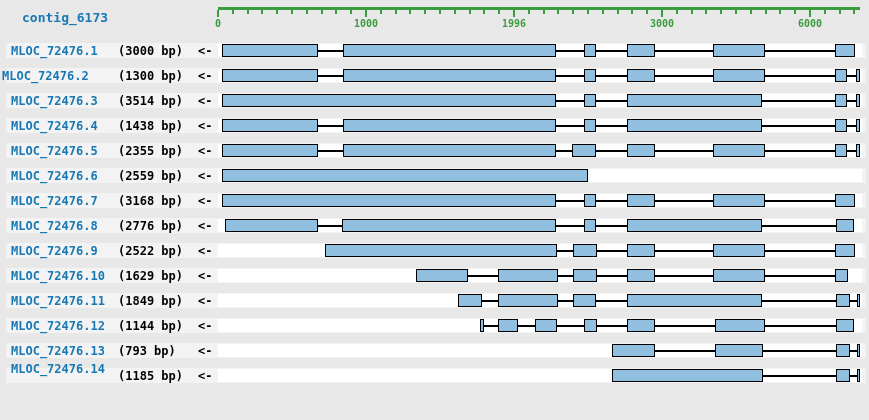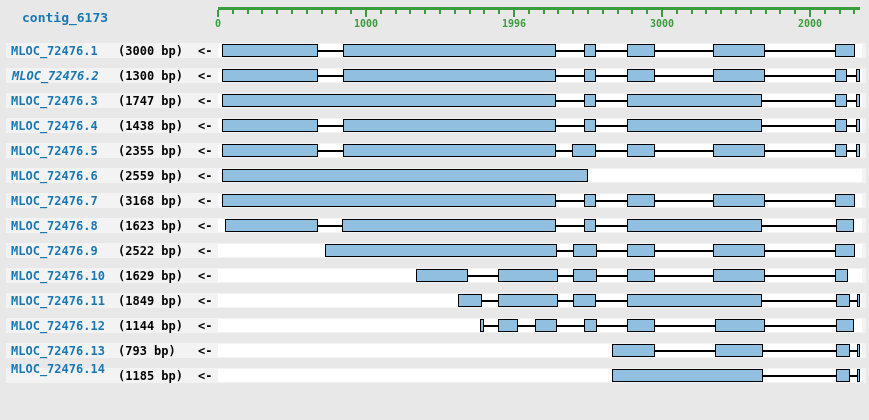--- a/index.html
+++ b/index.html
@@ -85,21 +85,21 @@
       <div class="abs ruler-tick" style="left: 779.4px; top: 10px; height: 4px; background: rgb(59, 156, 59);"></div>
       <div class="abs ruler-tick" style="left: 794.2px; top: 10px; height: 4px; background: rgb(59, 156, 59);"></div>
       <div class="abs ruler-tick" style="left: 809px; top: 10px; height: 7px; background: rgb(59, 156, 59);"></div>
       <div class="abs ruler-tick" style="left: 823.8px; top: 10px; height: 4px; background: rgb(59, 156, 59);"></div>
       <div class="abs ruler-tick" style="left: 838.6px; top: 10px; height: 4px; background: rgb(59, 156, 59);"></div>
       <div class="abs ruler-tick" style="left: 853.4px; top: 10px; height: 4px; background: rgb(59, 156, 59);"></div>
       <div class="abs ruler-num" style="left: 218px; top: 18px; color: rgb(59, 156, 59);">0</div>
       <div class="abs ruler-num" style="left: 366px; top: 18px; color: rgb(59, 156, 59);">1000</div>
       <div class="abs ruler-num" style="left: 514px; top: 18px; color: rgb(59, 156, 59);">1996</div>
       <div class="abs ruler-num" style="left: 662px; top: 18px; color: rgb(59, 156, 59);">3000</div>
-      <div class="abs ruler-num" style="left: 810px; top: 18px; color: rgb(59, 156, 59);">2000</div>
+      <div class="abs ruler-num" style="left: 810px; top: 18px; color: rgb(59, 156, 59);">6000</div>
     </div>
   <div id="rows">
       <div class="abs " style="left: 0px; top: 0px;">
         <div class="abs row-stripe" style="top: 43px; background: rgb(243, 243, 243);"></div>
         <div class="abs row-track" style="left: 218px; top: 44px; width: 644.32px; background: rgb(255, 255, 255);"></div>
         <div class="abs gene-name" style="left: 11px; top: 44px; color: rgb(24, 120, 180);">MLOC_72476.1</div>
         <div class="abs gene-len" style="left: 118px; top: 44px;">(3000 bp)</div>
         <div class="abs gene-arrow" style="left: 198px; top: 44px;">&lt;-</div>
         <div class="abs intron-line" style="left: 318.048px; top: 49.5px; width: 25.012px;"></div>
         <div class="abs intron-line" style="left: 556.032px; top: 49.5px; width: 27.972px;"></div>
@@ -109,42 +109,42 @@
         <div class="abs exon-box" style="left: 221.996px; top: 44px; width: 96.052px; background: rgb(144, 191, 224); border-color: rgb(0, 0, 0);"></div>
         <div class="abs exon-box" style="left: 343.06px; top: 44px; width: 212.972px; background: rgb(144, 191, 224); border-color: rgb(0, 0, 0);"></div>
         <div class="abs exon-box" style="left: 584.004px; top: 44px; width: 11.988px; background: rgb(144, 191, 224); border-color: rgb(0, 0, 0);"></div>
         <div class="abs exon-box" style="left: 627.072px; top: 44px; width: 27.972px; background: rgb(144, 191, 224); border-color: rgb(0, 0, 0);"></div>
         <div class="abs exon-box" style="left: 713.06px; top: 44px; width: 51.948px; background: rgb(144, 191, 224); border-color: rgb(0, 0, 0);"></div>
         <div class="abs exon-box" style="left: 835.012px; top: 44px; width: 19.98px; background: rgb(144, 191, 224); border-color: rgb(0, 0, 0);"></div>
       </div>
       <div class="abs " style="left: 0px; top: 0px;">
         <div class="abs row-stripe" style="top: 68px; background: rgb(243, 243, 243);"></div>
         <div class="abs row-track" style="left: 218px; top: 69px; width: 644.32px; background: rgb(255, 255, 255);"></div>
-        <div class="abs gene-name" style="left: 12px; top: 69px; color: rgb(24, 120, 180); font-style: italic;">MLOC_72476.2</div>
+        <div class="abs gene-name" style="left: 2px; top: 69px; color: rgb(24, 120, 180);">MLOC_72476.2</div>
         <div class="abs gene-len" style="left: 118px; top: 69px;">(1300 bp)</div>
         <div class="abs gene-arrow" style="left: 198px; top: 69px;">&lt;-</div>
         <div class="abs intron-line" style="left: 318.048px; top: 74.5px; width: 25.012px;"></div>
         <div class="abs intron-line" style="left: 556.032px; top: 74.5px; width: 27.972px;"></div>
         <div class="abs intron-line" style="left: 595.992px; top: 74.5px; width: 31.08px;"></div>
         <div class="abs intron-line" style="left: 655.044px; top: 74.5px; width: 58.016px;"></div>
         <div class="abs intron-line" style="left: 765.008px; top: 74.5px; width: 70.004px;"></div>
         <div class="abs intron-line" style="left: 847px; top: 74.5px; width: 9.028px;"></div>
         <div class="abs exon-box" style="left: 221.996px; top: 69px; width: 96.052px; background: rgb(144, 191, 224); border-color: rgb(0, 0, 0);"></div>
         <div class="abs exon-box" style="left: 343.06px; top: 69px; width: 212.972px; background: rgb(144, 191, 224); border-color: rgb(0, 0, 0);"></div>
         <div class="abs exon-box" style="left: 584.004px; top: 69px; width: 11.988px; background: rgb(144, 191, 224); border-color: rgb(0, 0, 0);"></div>
         <div class="abs exon-box" style="left: 627.072px; top: 69px; width: 27.972px; background: rgb(144, 191, 224); border-color: rgb(0, 0, 0);"></div>
         <div class="abs exon-box" style="left: 713.06px; top: 69px; width: 51.948px; background: rgb(144, 191, 224); border-color: rgb(0, 0, 0);"></div>
         <div class="abs exon-box" style="left: 835.012px; top: 69px; width: 11.988px; background: rgb(144, 191, 224); border-color: rgb(0, 0, 0);"></div>
         <div class="abs exon-box" style="left: 856.028px; top: 69px; width: 3.996px; background: rgb(144, 191, 224); border-color: rgb(0, 0, 0);"></div>
       </div>
       <div class="abs " style="left: 0px; top: 0px;">
         <div class="abs row-stripe" style="top: 93px; background: rgb(243, 243, 243);"></div>
         <div class="abs row-track" style="left: 218px; top: 94px; width: 644.32px; background: rgb(255, 255, 255);"></div>
         <div class="abs gene-name" style="left: 11px; top: 94px; color: rgb(24, 120, 180);">MLOC_72476.3</div>
-        <div class="abs gene-len" style="left: 118px; top: 94px;">(1747 bp)</div>
+        <div class="abs gene-len" style="left: 118px; top: 94px;">(3514 bp)</div>
         <div class="abs gene-arrow" style="left: 198px; top: 94px;">&lt;-</div>
         <div class="abs intron-line" style="left: 556.032px; top: 99.5px; width: 27.972px;"></div>
         <div class="abs intron-line" style="left: 595.992px; top: 99.5px; width: 31.08px;"></div>
         <div class="abs intron-line" style="left: 762.048px; top: 99.5px; width: 72.964px;"></div>
         <div class="abs intron-line" style="left: 847px; top: 99.5px; width: 9.028px;"></div>
         <div class="abs exon-box" style="left: 221.996px; top: 94px; width: 334.036px; background: rgb(144, 191, 224); border-color: rgb(0, 0, 0);"></div>
         <div class="abs exon-box" style="left: 584.004px; top: 94px; width: 11.988px; background: rgb(144, 191, 224); border-color: rgb(0, 0, 0);"></div>
         <div class="abs exon-box" style="left: 627.072px; top: 94px; width: 134.976px; background: rgb(144, 191, 224); border-color: rgb(0, 0, 0);"></div>
         <div class="abs exon-box" style="left: 835.012px; top: 94px; width: 11.988px; background: rgb(144, 191, 224); border-color: rgb(0, 0, 0);"></div>
         <div class="abs exon-box" style="left: 856.028px; top: 94px; width: 3.996px; background: rgb(144, 191, 224); border-color: rgb(0, 0, 0);"></div>
@@ -208,21 +208,21 @@
         <div class="abs exon-box" style="left: 221.996px; top: 194px; width: 334.036px; background: rgb(144, 191, 224); border-color: rgb(0, 0, 0);"></div>
         <div class="abs exon-box" style="left: 584.004px; top: 194px; width: 11.988px; background: rgb(144, 191, 224); border-color: rgb(0, 0, 0);"></div>
         <div class="abs exon-box" style="left: 627.072px; top: 194px; width: 27.972px; background: rgb(144, 191, 224); border-color: rgb(0, 0, 0);"></div>
         <div class="abs exon-box" style="left: 713.06px; top: 194px; width: 51.948px; background: rgb(144, 191, 224); border-color: rgb(0, 0, 0);"></div>
         <div class="abs exon-box" style="left: 835.012px; top: 194px; width: 19.98px; background: rgb(144, 191, 224); border-color: rgb(0, 0, 0);"></div>
       </div>
       <div class="abs " style="left: 0px; top: 0px;">
         <div class="abs row-stripe" style="top: 218px; background: rgb(243, 243, 243);"></div>
         <div class="abs row-track" style="left: 218px; top: 219px; width: 644.32px; background: rgb(255, 255, 255);"></div>
         <div class="abs gene-name" style="left: 11px; top: 219px; color: rgb(24, 120, 180);">MLOC_72476.8</div>
-        <div class="abs gene-len" style="left: 118px; top: 219px;">(1623 bp)</div>
+        <div class="abs gene-len" style="left: 118px; top: 219px;">(2776 bp)</div>
         <div class="abs gene-arrow" style="left: 198px; top: 219px;">&lt;-</div>
         <div class="abs intron-line" style="left: 318.048px; top: 224.5px; width: 23.976px;"></div>
         <div class="abs intron-line" style="left: 556.032px; top: 224.5px; width: 27.972px;"></div>
         <div class="abs intron-line" style="left: 595.992px; top: 224.5px; width: 31.08px;"></div>
         <div class="abs intron-line" style="left: 762.048px; top: 224.5px; width: 74px;"></div>
         <div class="abs exon-box" style="left: 224.956px; top: 219px; width: 93.092px; background: rgb(144, 191, 224); border-color: rgb(0, 0, 0);"></div>
         <div class="abs exon-box" style="left: 342.024px; top: 219px; width: 214.008px; background: rgb(144, 191, 224); border-color: rgb(0, 0, 0);"></div>
         <div class="abs exon-box" style="left: 584.004px; top: 219px; width: 11.988px; background: rgb(144, 191, 224); border-color: rgb(0, 0, 0);"></div>
         <div class="abs exon-box" style="left: 627.072px; top: 219px; width: 134.976px; background: rgb(144, 191, 224); border-color: rgb(0, 0, 0);"></div>
         <div class="abs exon-box" style="left: 836.048px; top: 219px; width: 17.908px; background: rgb(144, 191, 224); border-color: rgb(0, 0, 0);"></div>

